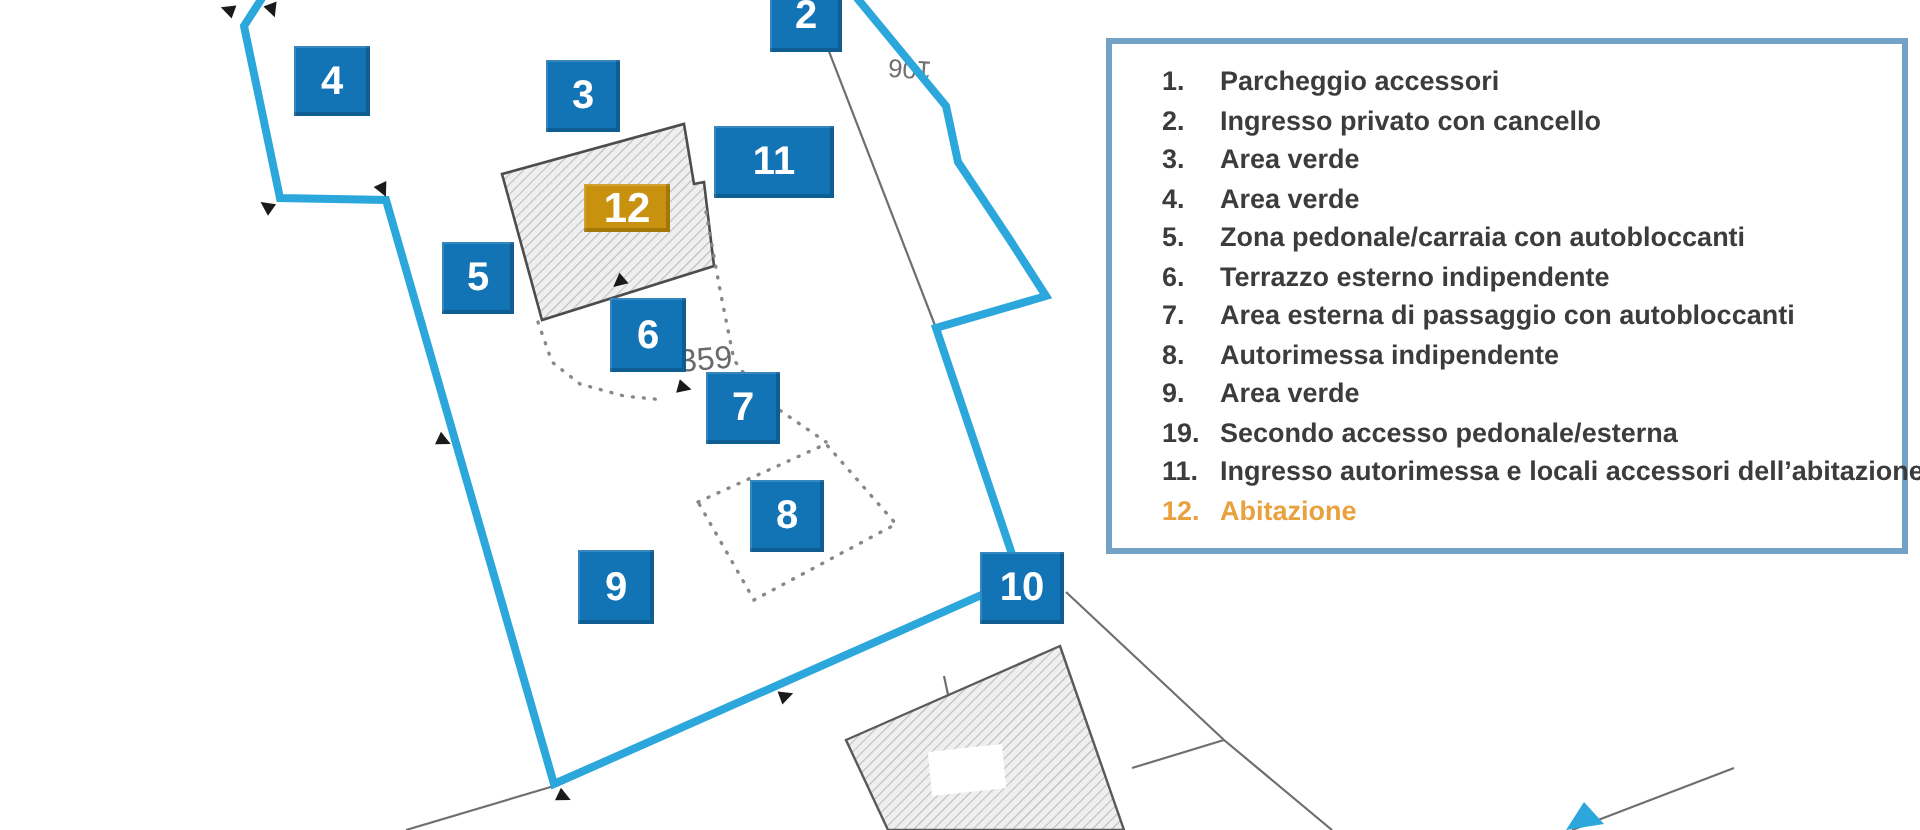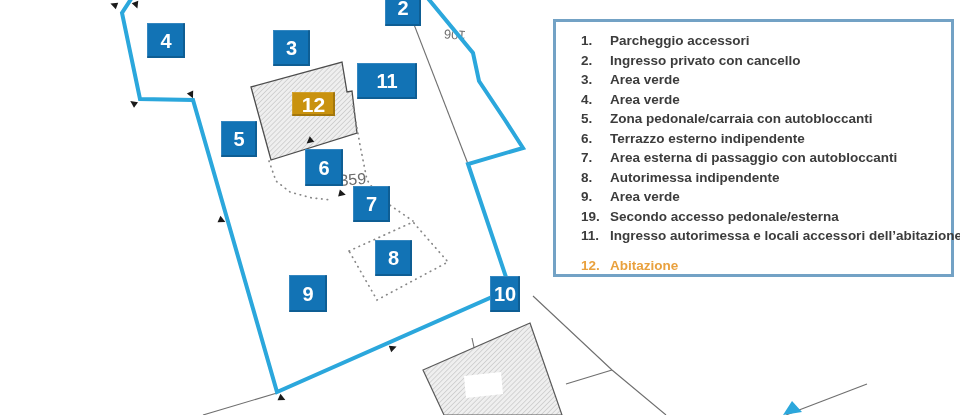--- a/index.html
+++ b/index.html
@@ -28,21 +28,21 @@
     background:#fff;border:3px solid var(--legend-border);
     padding-top:9px;box-sizing:content-box;
   }
   .legend-row{
     display:flex;align-items:flex-start;
     padding-left:25px;height:19.5px;
     font-size:13.5px;font-weight:bold;color:var(--legend-text);line-height:19.5px;
     white-space:nowrap;
   }
   .legend-row .num{width:29px;flex:0 0 29px;}
-  .legend-row.highlight{color:var(--legend-highlight);margin-top:10px;}
+  .legend-row.highlight{color:var(--legend-highlight);}
   text{font-family:"Liberation Sans", sans-serif;}
 </style>
 </head>
 <body>
 
 <div id="stage">
 
   <svg id="map-svg" width="960" height="415" viewBox="0 0 960 415">
     <defs>
       <pattern id="hatch" width="3.5" height="3.5" patternUnits="userSpaceOnUse" patternTransform="rotate(45)">
@@ -93,21 +93,21 @@
   </svg>
 
   <div class="marker blue" style="left: 385px; top: -11px; width: 36px; height: 37px;">2</div>
     <div class="marker blue" style="left: 273px; top: 30px; width: 37px; height: 36px;">3</div>
     <div class="marker blue" style="left: 147px; top: 23px; width: 38px; height: 35px;">4</div>
     <div class="marker blue" style="left: 221px; top: 121px; width: 36px; height: 36px;">5</div>
     <div class="marker blue" style="left: 305px; top: 149px; width: 38px; height: 37px;">6</div>
     <div class="marker blue" style="left: 353px; top: 186px; width: 37px; height: 36px;">7</div>
     <div class="marker blue" style="left: 375px; top: 240px; width: 37px; height: 36px;">8</div>
     <div class="marker blue" style="left: 289px; top: 275px; width: 38px; height: 37px;">9</div>
-    <div class="marker blue" style="left: 490px; top: 276px; width: 30px; height: 36px;">10</div>
+    <div class="marker blue" style="left: 490px; top: 276px; width: 42px; height: 36px;">10</div>
     <div class="marker blue" style="left: 357px; top: 63px; width: 60px; height: 36px;">11</div>
     <div class="marker orange" style="left: 292px; top: 92px; width: 43px; height: 24px;">12</div>
     <div id="legend">
       <div class="legend-row">
         <span class="num">1.</span>
         <span>Parcheggio accessori</span>
       </div>
       <div class="legend-row">
         <span class="num">2.</span>
         <span>Ingresso privato con cancello</span>

